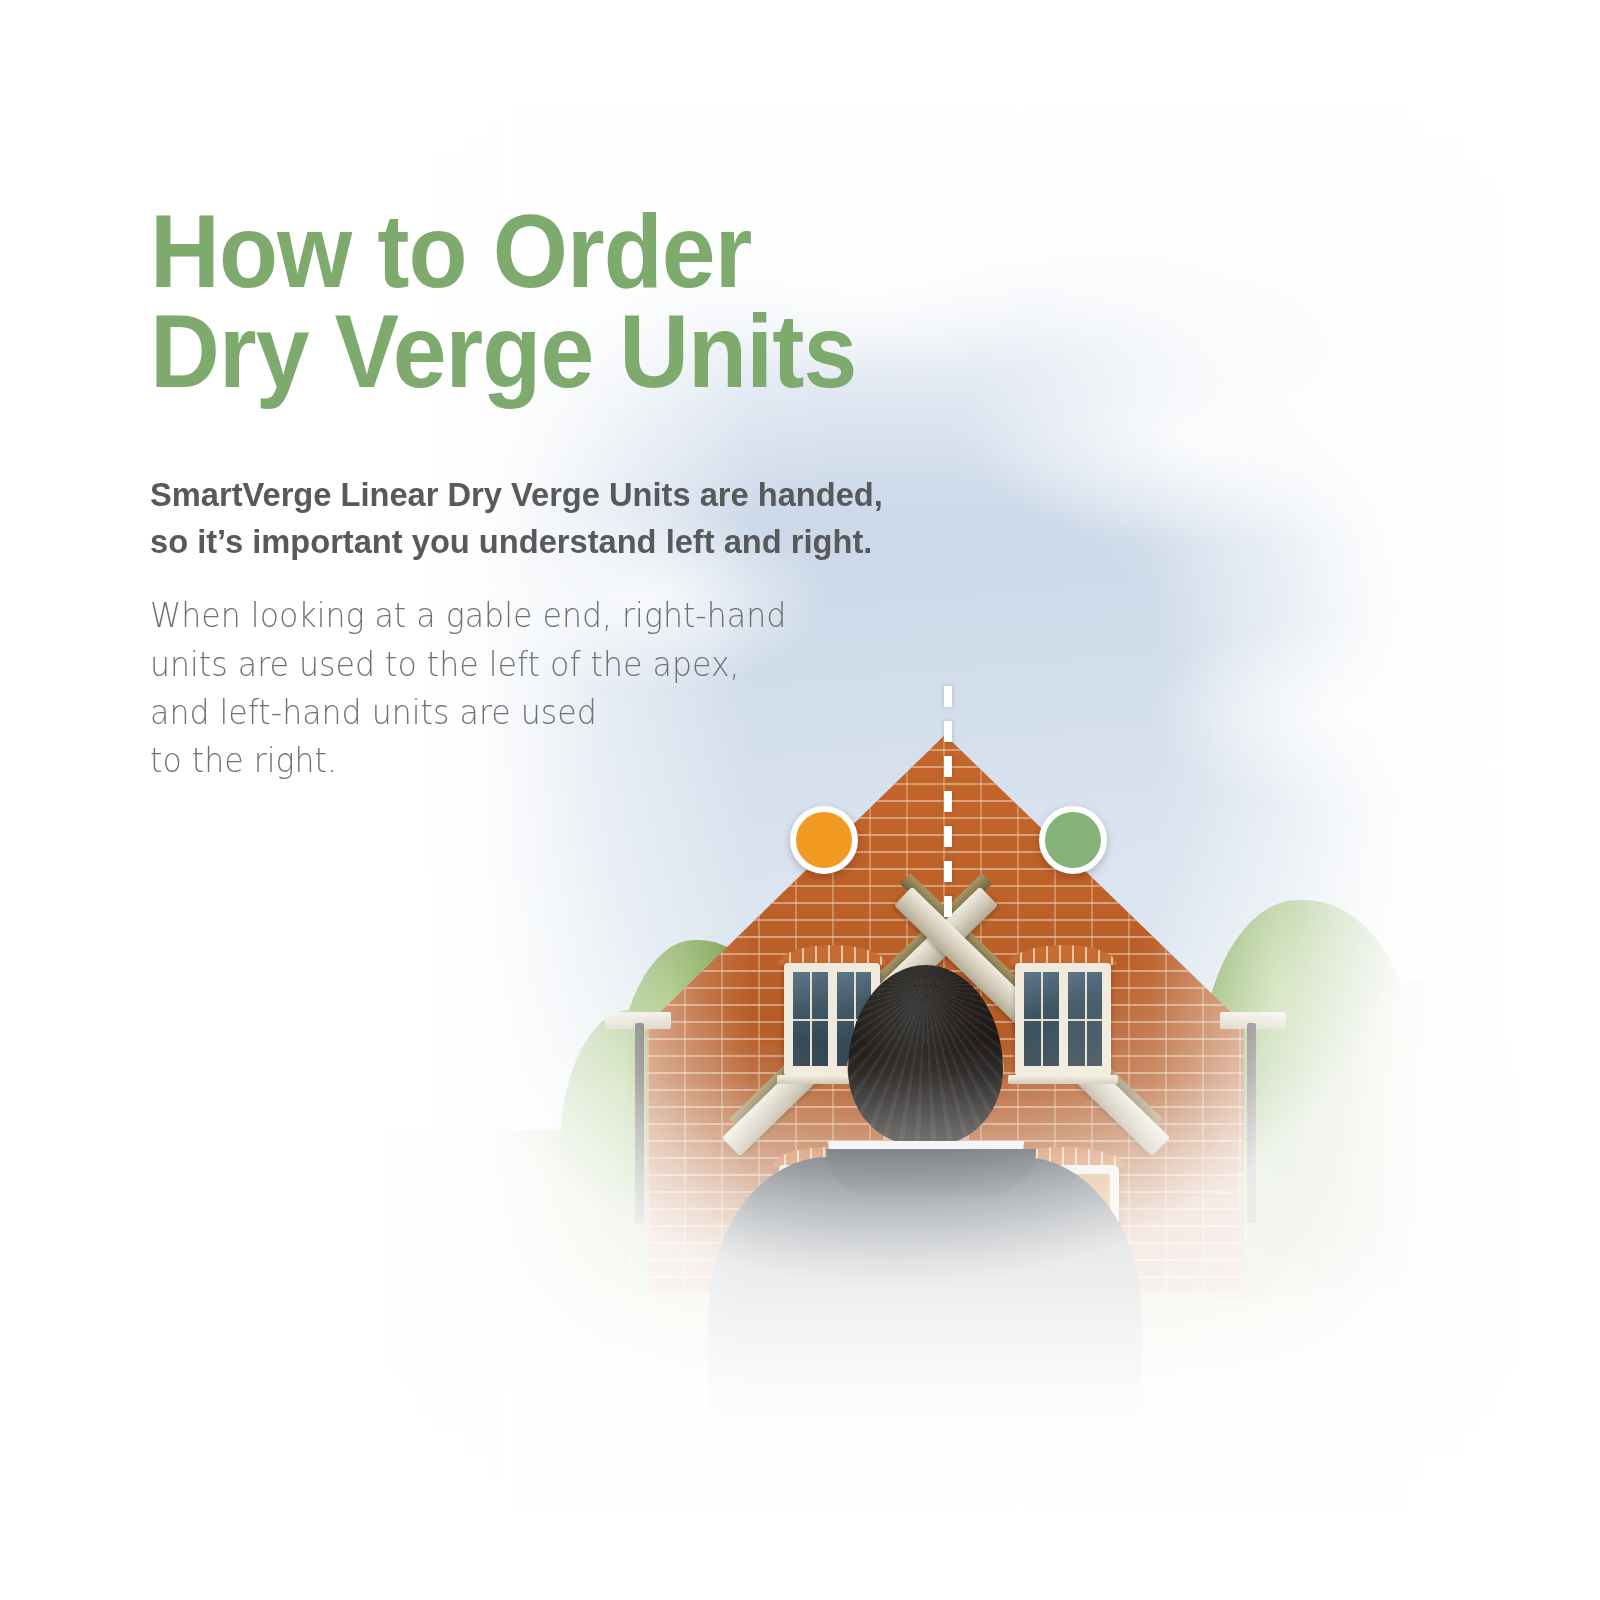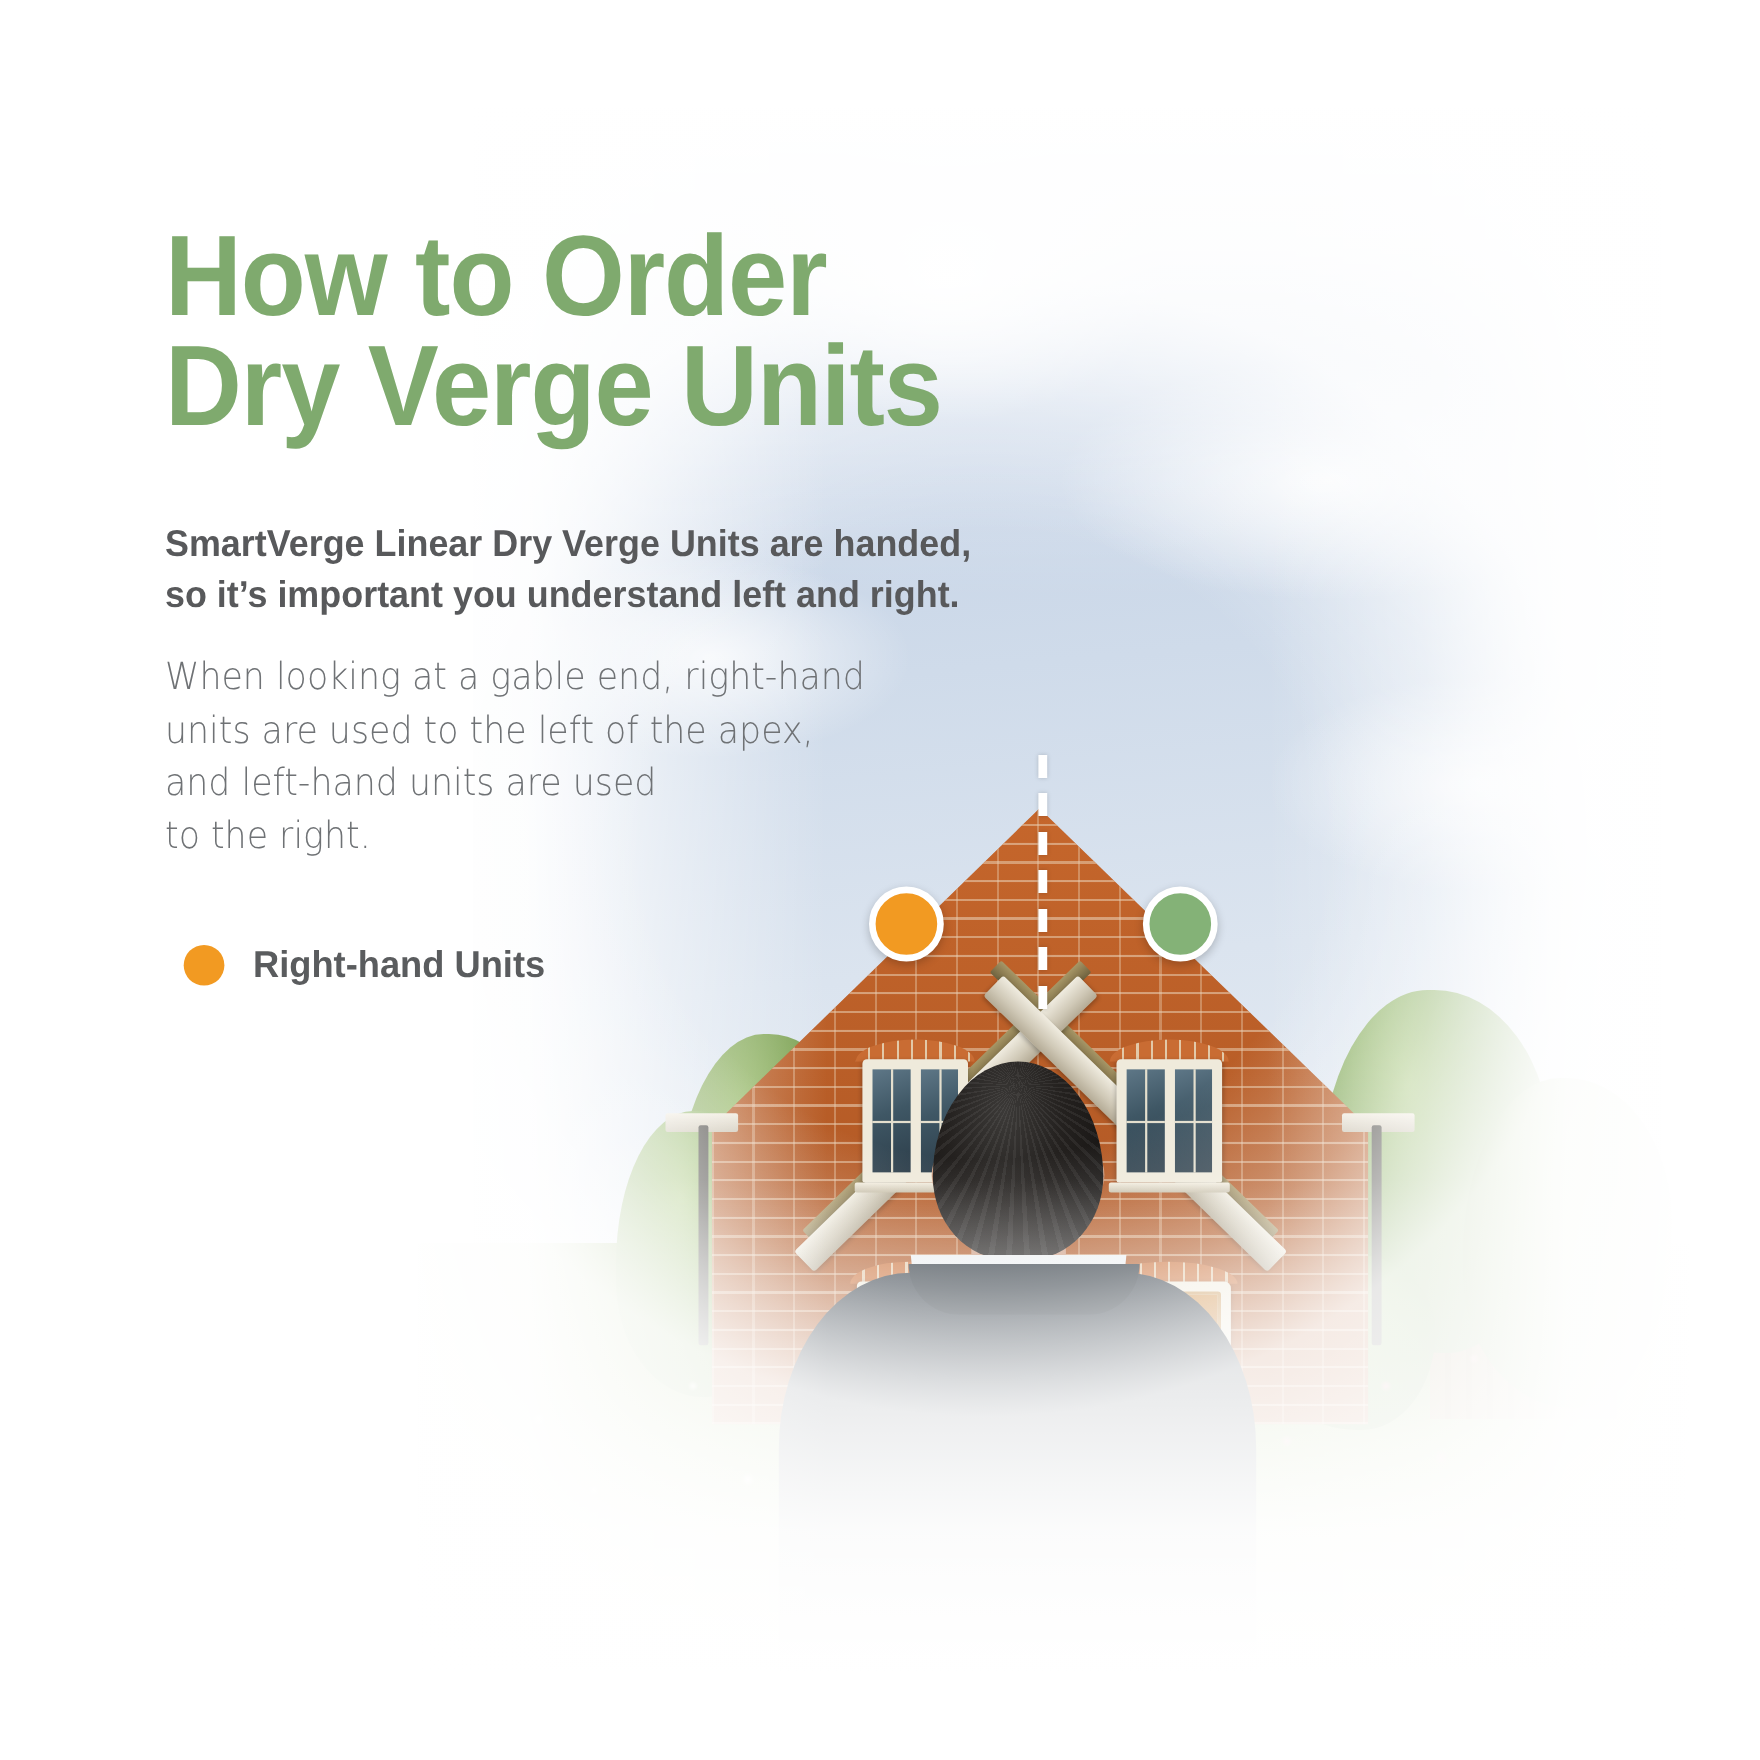--- a/index.html
+++ b/index.html
@@ -285,20 +285,16 @@
     </div>
 
     <div id="body">
       <span class="l">When looking at a gable end, right-hand</span>
       <span class="l">units are used to the left of the apex,</span>
       <span class="l">and left-hand units are used</span>
       <span class="l">to the right.</span>
     </div>
 
     <div id="legend">
-      <div class="legend-row">
-        <span class="legend-dot" style="background: rgb(242, 154, 34);"></span>
-        <span class="legend-label">Right-hand Units</span>
-      </div>
     </div>
 
   </div>
 </div>
 
 </body></html>

